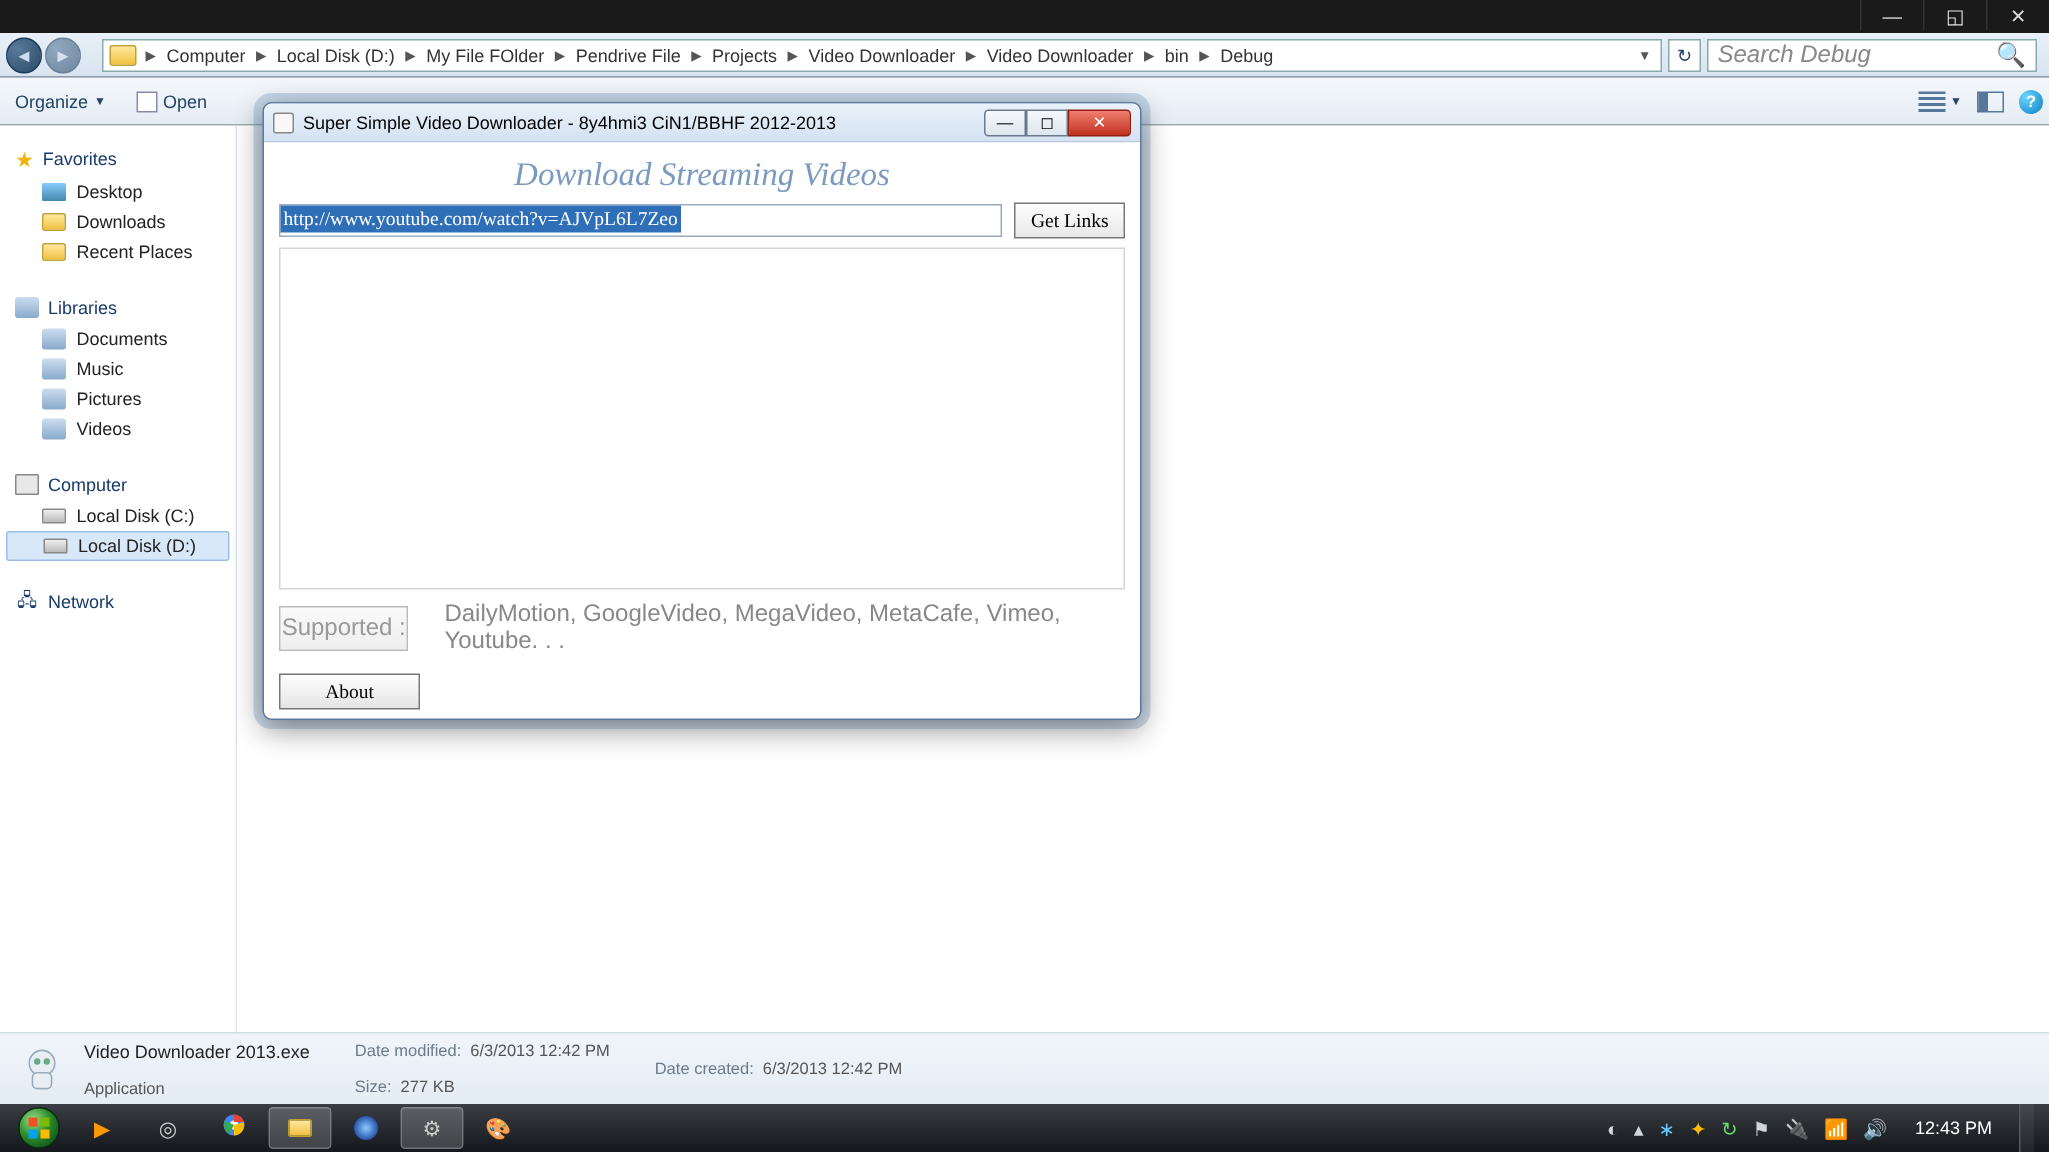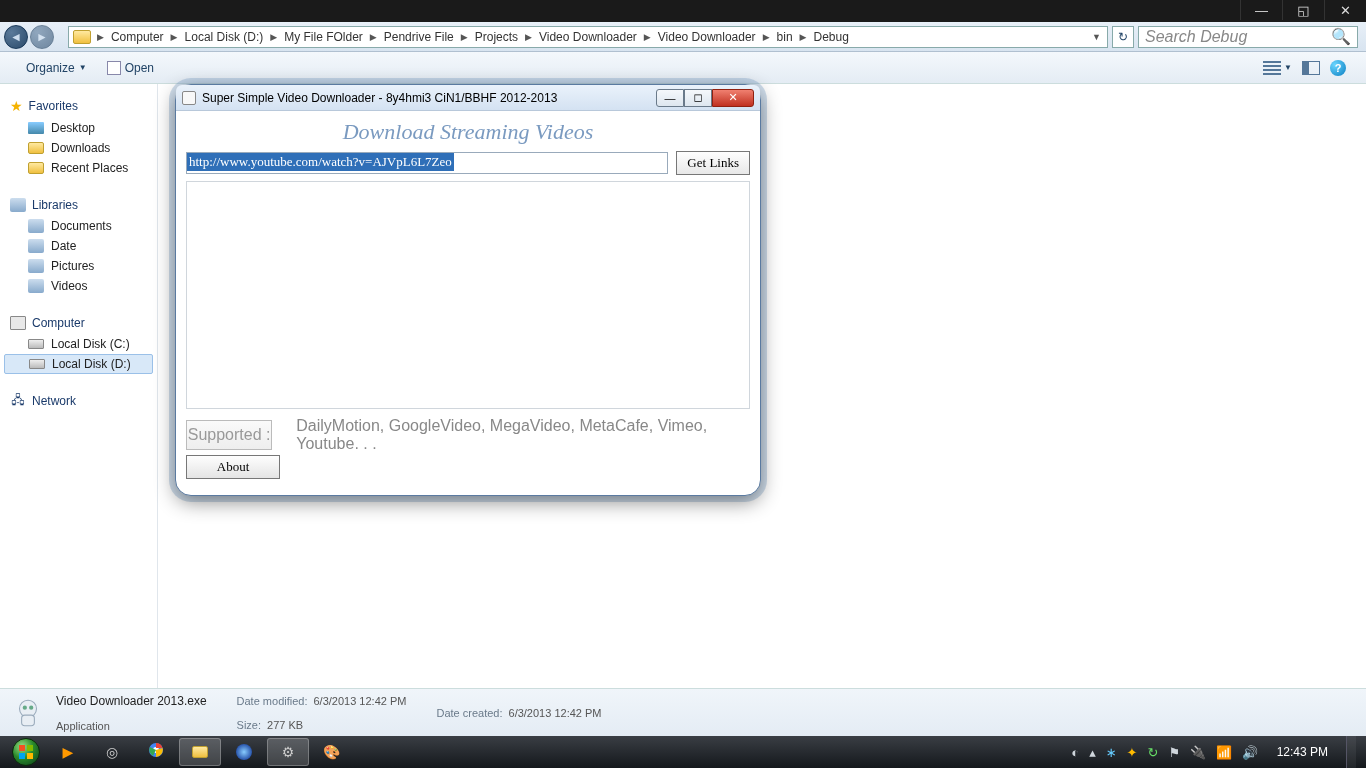--- a/index.html
+++ b/index.html
@@ -16,21 +16,21 @@
 .navcircle { width: 24px; height: 24px; border-radius: 50%; background: radial-gradient(circle at 30% 30%, #5a7a9a, #2a4a6a); border: 1px solid #1a3a5a; display:flex;align-items:center;justify-content:center;color:#cde;font-size:12px;}
 .pathbox { flex: 1; height: 22px; background: #fff; border: 1px solid #8aa; display: flex; align-items: center; font-size: 12px; color: #333; margin: 0 4px; }
 .pathseg { padding: 0 5px; display: flex; align-items: center; height: 100%; white-space: nowrap; }
 .patharrow { color: #555; font-size: 9px; padding: 0 2px;}
 .folder-ico { width: 18px; height: 14px; background: linear-gradient(#ffe9a0,#f0c040); border-radius: 2px; margin: 0 4px; border:1px solid #c0a030;}
 .refreshbox { width: 22px; height: 22px; background:#fff; border:1px solid #8aa; display:flex; align-items:center; justify-content:center; font-size:12px; color:#246;}
 .searchbox { width: 220px; height: 22px; background:#fff; border:1px solid #8aa; margin: 0 8px 0 4px; display:flex; align-items:center; padding: 0 6px; color:#888; font-size:16px; font-style:italic;}
 .searchbox .mag { margin-left:auto; font-style:normal; color:#357;}
 
 
-.toolbar { position: absolute; top: 52px; left: 0; right: 0; height: 32px; background: linear-gradient(#f4f8fc,#e4ecf4); border-bottom: 1px solid #cdd; display:flex; align-items:center; padding: 0 16px; font-size: 12px; color:#246;}
+.toolbar { position: absolute; top: 52px; left: 0; right: 0; height: 32px; background: linear-gradient(#f4f8fc,#e4ecf4); border-bottom: 1px solid #cdd; display:flex; align-items:center; padding: 0 0; font-size: 12px; color:#246;}
 .tbtn { padding: 3px 10px; display:flex;align-items:center;gap:4px;}
 .chev { font-size:8px; color:#246;}
 .toolbar-right { margin-left:auto; display:flex; align-items:center; gap:10px; padding-right:4px;}
 .viewico { width:18px;height:14px; display:inline-block;}
 .viewico.grid { background: repeating-linear-gradient(#579,#579 2px,transparent 2px,transparent 4px);}
 .viewico.pane { border:1px solid #579; background: linear-gradient(to right,#579 40%, transparent 40%);}
 .helpico { width:16px;height:16px;border-radius:50%;background:radial-gradient(circle at 30% 30%,#6bd6ff,#0a7ec2);color:#fff;display:flex;align-items:center;justify-content:center;font-size:11px;font-weight:bold;}
 
 
 .explorer-body { position:absolute; top:84px; left:0; right:0; bottom:56px; background:#fff; display:flex;}
@@ -61,37 +61,37 @@
 .orb { width:28px;height:28px;border-radius:50%;background:radial-gradient(circle at 35% 30%,#9be088 0%,#2a8a2a 45%,#0a3a1a 100%);border:1px solid #0a2a0a;display:flex;align-items:center;justify-content:center;}
 .orb svg{width:16px;height:16px;}
 .tbitem { width:42px;height:28px;border-radius:3px;display:flex;align-items:center;justify-content:center;margin:0 1px;}
 .tbitem.active { background: rgba(255,255,255,0.18); box-shadow: inset 0 0 0 1px rgba(255,255,255,0.25);}
 .tray { margin-left:auto; display:flex; align-items:center; gap:10px; color:#e8e8e8; font-size:11px; padding-right:4px;}
 .tray .ico { font-size:13px; color:#cfd6dc;}
 .clock { font-size:12px; color:#fff; padding: 0 8px;}
 .showdesk { width:10px; height:32px; border-left:1px solid #556; background:rgba(255,255,255,0.06);}
 
 
-.appwin { position:absolute; left:175px; top:84px; width:586px; height:412px; background:#fff; border:1px solid #5a7aa0; border-radius:16px; box-shadow: 0 6px 20px rgba(0,0,0,0.45), 0 0 0 6px rgba(120,160,200,0.35); }
+.appwin { position:absolute; left:175px; top:68px; width:586px; height:412px; background:#fff; border:1px solid #5a7aa0; border-radius:6px; box-shadow: 0 6px 20px rgba(0,0,0,0.45), 0 0 0 6px rgba(120,160,200,0.35); }
 .apptitle { height:26px; background: linear-gradient(#eaf2fb,#d4e2f2); border-bottom:1px solid #b8c8da; display:flex; align-items:center; font-size:12px; padding: 0 6px; border-radius:6px 6px 0 0;}
 .apptitle .tico { width:14px;height:14px;border:1px solid #888;border-radius:2px;margin-right:6px;background:#f8f8f8;}
 .winbtns { margin-left:auto; display:flex; gap:0;}
 .wbtn { width:28px;height:18px;border:1px solid #6a7a8a;display:flex;align-items:center;justify-content:center;font-size:11px;background:linear-gradient(#f5f8fb,#dde6ef);}
 .wbtn.min{border-radius:3px 0 0 3px;}
 .wbtn.close { background: linear-gradient(#f08070,#c03020); color:#fff; border-color:#902010; border-radius:0 3px 3px 0; width:42px;}
 .appbody { padding: 6px 10px 10px; }
 .appheader { text-align:center; font-family: "Times New Roman", serif; font-size:22px; color:#7a9ac0; padding: 2px 0 6px; font-style: italic;}
 .urlrow { display:flex; gap:8px; align-items:center;}
 .urlinput { flex:1; height:22px; border:1px solid #9ab; background:#fff; font-size:12px; padding:0;}
 .urlinput .seltext { display:inline-block; background:#2f6fb8; color:#fff; padding:1px 2px; font-family:"Times New Roman",serif; font-size:13px;}
 .getbtn { height:24px; padding:0 10px; font-size:13px; border:1px solid #777; background:linear-gradient(#fefefe,#e8e8e8); font-family:"Times New Roman",serif;}
 .resultsbox { margin-top:6px; height:228px; border:1px solid #d0d6dc; background:#fff;}
 .suprow { display:flex; align-items:center; gap:24px; margin-top:8px; font-family:"Times New Roman",serif; font-size:16px; color:#888;}
 .supbtn { width:94px; height:30px; border:1px solid #bbb; background:linear-gradient(#fafafa,#eee); color:#999; display:flex;align-items:center;justify-content:center;}
-.aboutbtn { width:94px; height:24px; border:1px solid #777; background:linear-gradient(#fefefe,#e4e4e4); font-family:"Times New Roman",serif; font-size:13px; margin-top:2px;}
+.aboutbtn { width:94px; height:24px; border:1px solid #777; background:linear-gradient(#fefefe,#e4e4e4); font-family:"Times New Roman",serif; font-size:13px; margin-top:12px;}
 
 </style>
 </head>
 <body>
 
 <div class="blackbar">
   <div class="winbtn">
     <div>—</div>
     <div>◱</div>
     <div>✕</div>
@@ -174,21 +174,21 @@
     <div class="navhead">
         <span class="libico"></span>
         <span>Libraries</span>
       </div>
     <div class="navitem">
         <span class="libico"></span>
         <span>Documents</span>
       </div>
     <div class="navitem">
         <span class="libico"></span>
-        <span>Date</span>
+        <span>Music</span>
       </div>
     <div class="navitem">
         <span class="libico"></span>
         <span>Pictures</span>
       </div>
     <div class="navitem">
         <span class="libico"></span>
         <span>Videos</span>
       </div>
 

